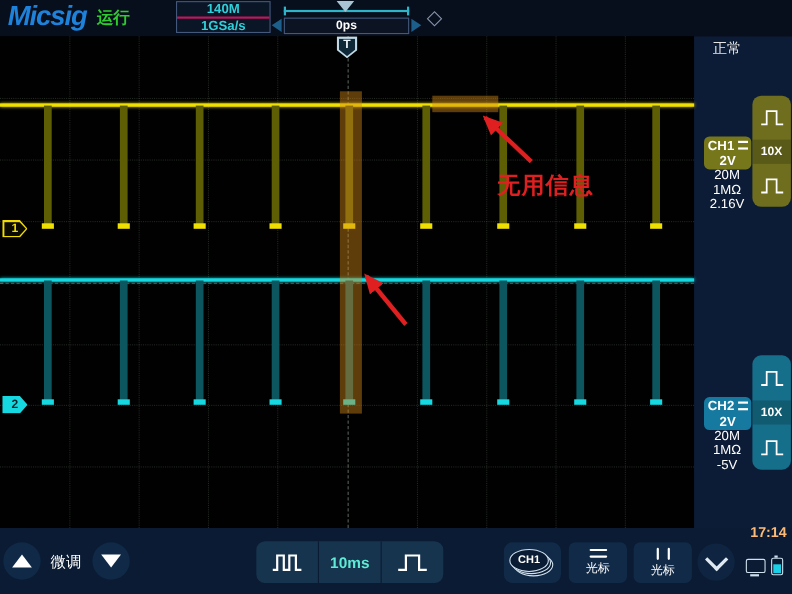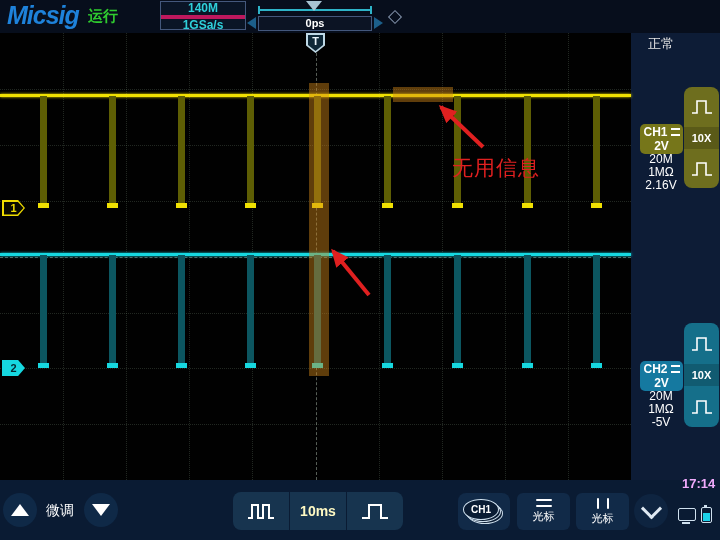--- a/index.html
+++ b/index.html
@@ -8,69 +8,69 @@
     background:#04070f;
     font-family:"Liberation Sans","DejaVu Sans",sans-serif;
     -webkit-font-smoothing:antialiased;
   }
   
   .header{position:absolute;left:0;top:0;width:720px;height:33px;background:#070e1c;}
   .logo{position:absolute;left:7px;top:1px;font-size:25px;font-weight:bold;font-style:italic;color:#1e82da;letter-spacing:-1px;}
   .run-state{position:absolute;left:88px;top:7px;font-size:15px;font-weight:bold;color:#2fcc2f;}
   .bw-box{position:absolute;left:160px;top:1px;width:86px;height:29px;border:1px solid #44587c;background:#0a1526;box-sizing:border-box;}
   .bw-box .row{height:13px;line-height:13px;text-align:center;color:#2fd0da;font-size:12px;font-weight:bold;}
-  .bw-box .row:first-child{border-bottom:4px solid #be185d;text-align:center;}
+  .bw-box .row:first-child{border-bottom:2px solid #be185d;text-align:center;}
   .arrow-left{position:absolute;left:247px;top:17px;width:0;height:0;border-top:6px solid transparent;border-bottom:6px solid transparent;border-right:9px solid #1c5f8a;}
   .arrow-right{position:absolute;left:374px;top:17px;width:0;height:0;border-top:6px solid transparent;border-bottom:6px solid transparent;border-left:9px solid #1c5f8a;}
   .scroll-line{position:absolute;left:258px;top:9px;width:114px;height:2px;background:#2eb4c8;}
   .scroll-cap{position:absolute;top:6px;width:2px;height:8px;background:#2eb4c8;}
   .scroll-slider{position:absolute;left:306px;top:1px;width:0;height:0;border-left:8px solid transparent;border-right:8px solid transparent;border-top:10px solid #a8c4d4;}
   .pos-box{position:absolute;left:258px;top:16px;width:114px;height:15px;border:1px solid #44587c;background:#0c1424;box-sizing:border-box;color:#fff;font-size:11px;font-weight:bold;text-align:center;line-height:13px;}
   .diamond{position:absolute;left:390px;top:12px;width:8px;height:8px;border:1.5px solid #8494ac;transform:rotate(45deg);}
   .trig-box{position:absolute;left:413px;top:5px;width:300px;height:24px;border:1px solid #44587c;background:rgba(10,20,40,.55);box-sizing:border-box;color:#c8881e;font-size:13px;line-height:21px;padding-left:10px;}
   
   .grid{position:absolute;left:0;top:33px;width:631px;height:447px;background:#010101;}
   .gl{position:absolute;pointer-events:none;}
   .gl.v{top:0;bottom:0;width:0;border-left:1px dotted rgba(120,140,120,.28);}
   .gl.h{left:0;right:0;height:0;border-top:1px dotted rgba(120,140,120,.28);}
   .gl.c{border-color:rgba(170,185,170,.5);border-left-style:dashed;border-top-style:dashed;}
   .t-marker{position:absolute;left:306px;top:0;width:19px;height:20px;clip-path:polygon(0 0,100% 0,100% 62%,50% 100%,0 62%);background:#bfd9e6;z-index:6;}
   .t-marker .in{position:absolute;left:2px;top:2px;right:2px;bottom:2px;clip-path:polygon(0 0,100% 0,100% 62%,50% 100%,0 62%);background:#0e2838;color:#eaf4fa;font-size:11px;font-weight:bold;text-align:center;line-height:12px;}
   .ch-marker{position:absolute;left:2px;width:23px;height:16px;clip-path:polygon(0 0,70% 0,100% 50%,70% 100%,0 100%);z-index:6;}
   .ch-marker .in{position:absolute;left:1.5px;top:1.5px;right:1.5px;bottom:1.5px;clip-path:polygon(0 0,70% 0,100% 50%,70% 100%,0 100%);font-size:11px;font-weight:bold;text-align:center;line-height:13px;}
-  .annot{position:absolute;color:#e02020;font-size:21px;font-weight:normal;letter-spacing:1px;white-space:nowrap;z-index:8;}
+  .annot{position:absolute;color:#e02020;font-size:21px;font-weight:bold;letter-spacing:1px;white-space:nowrap;z-index:8;}
   .arrow-svg{position:absolute;left:0;top:0;z-index:7;pointer-events:none;}
   
   .sidebar{position:absolute;left:631px;top:33px;width:89px;height:447px;background:#0d1c36;}
   .acq-mode{position:absolute;left:17px;top:2px;color:#e5e5e5;font-size:13px;}
   .probe-col{position:absolute;left:53px;width:35px;border-radius:8px;display:flex;flex-direction:column;overflow:hidden;}
   .probe-col .icon-sec{flex:1;display:flex;align-items:center;justify-content:center;}
   .probe-col .x-sec{height:22px;background:rgba(0,0,0,.18);color:#fff;font-size:11px;font-weight:bold;display:flex;align-items:center;justify-content:center;}
   .ch-badge{position:absolute;left:9px;width:43px;height:30px;border-radius:5px;color:#fff;font-size:12px;font-weight:bold;text-align:center;display:flex;flex-direction:column;justify-content:center;line-height:14px;}
   .coupling{display:inline-block;width:9px;height:4px;border-top:2px solid #fff;border-bottom:2px dashed #fff;margin-left:3px;}
   .readout{position:absolute;left:0;width:60px;text-align:center;color:#fff;font-size:12px;line-height:13px;}
   
   .footer{position:absolute;left:0;top:480px;width:720px;height:60px;background:#0a1b33;}
   .circle-btn{position:absolute;width:34px;height:34px;border-radius:50%;background:#0f2947;display:flex;align-items:center;justify-content:center;}
   .tri-up{width:0;height:0;border-left:9px solid transparent;border-right:9px solid transparent;border-bottom:12px solid #fff;}
   .tri-down{width:0;height:0;border-left:9px solid transparent;border-right:9px solid transparent;border-top:12px solid #fff;}
   .fine-label{position:absolute;left:46px;top:22px;color:#fff;font-size:14px;}
   .qsave{position:absolute;left:135px;top:11px;width:58px;height:41px;background:#132c4e;border-radius:6px;color:#fff;font-size:13px;font-weight:bold;text-align:center;display:flex;flex-direction:column;justify-content:center;line-height:16px;}
   .tb-group{position:absolute;left:233px;top:12px;width:170px;height:38px;background:#17344f;border-radius:8px;display:flex;overflow:hidden;}
-  .tb-seg{flex:1;display:flex;align-items:center;justify-content:center;color:#fef9c3;font-size:14px;font-weight:bold;}
+  .tb-seg{flex:1;display:flex;align-items:center;justify-content:center;color:#5eead4;font-size:14px;font-weight:bold;}
   .tb-seg + .tb-seg{border-left:1px solid #0a1b33;}
   .ch-btn{position:absolute;left:458px;top:13px;width:52px;height:37px;background:#112a48;border-radius:8px;}
   .oval{position:absolute;border:1.5px solid #cfe0ee;border-radius:50%;background:#0a1c33;}
   .cursor-btn{position:absolute;top:13px;width:53px;height:37px;background:#112a48;border-radius:6px;display:flex;flex-direction:column;align-items:center;justify-content:center;gap:2px;color:#fff;font-size:11px;}
   .hline{width:16px;height:2px;background:#fff;border-radius:1px;}
   .vbars{display:flex;gap:8px;}
   .vbars i{display:block;width:2px;height:11px;background:#fff;border-radius:1px;}
   .chevron-btn{position:absolute;left:634px;top:14px;width:34px;height:34px;border-radius:50%;background:#0e2440;display:flex;align-items:center;justify-content:center;}
   .chev{width:12px;height:12px;border-right:3px solid #dfe9f2;border-bottom:3px solid #dfe9f2;transform:rotate(45deg) translate(-2px,-2px);}
-  .clock{position:absolute;left:682px;top:-4px;color:#f0abfc;font-size:13px;font-weight:bold;}
+  .clock{position:absolute;left:682px;top:-4px;color:#fdba74;font-size:13px;font-weight:bold;}
   .mon-icon{position:absolute;left:678px;top:28px;width:16px;height:11px;border:1.5px solid #cfe0ee;border-radius:2px;}
   .mon-icon:after{content:"";position:absolute;left:3px;bottom:-4px;width:8px;height:2px;background:#cfe0ee;}
   .bat-icon{position:absolute;left:701px;top:27px;width:9px;height:14px;border:1.5px solid #cfe0ee;border-radius:2px;}
   .bat-icon:before{content:"";position:absolute;left:2px;top:-3px;width:3px;height:2px;background:#cfe0ee;}
   .bat-icon .fill{position:absolute;left:1px;right:1px;bottom:1px;height:8px;background:#1ad0e8;}
 </style>
 </head>
 <body>
 
 <div class="header">

